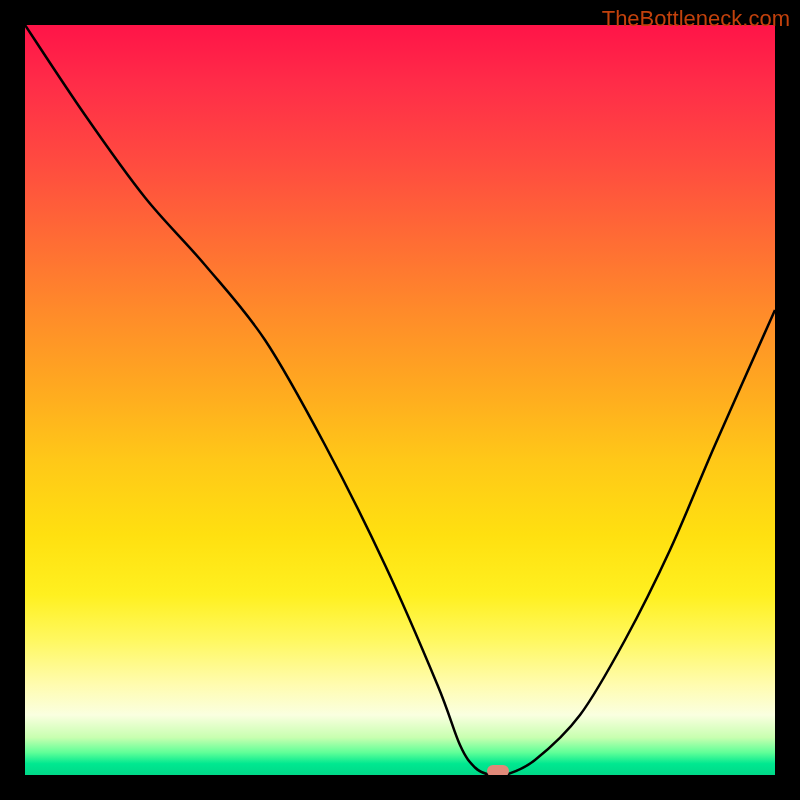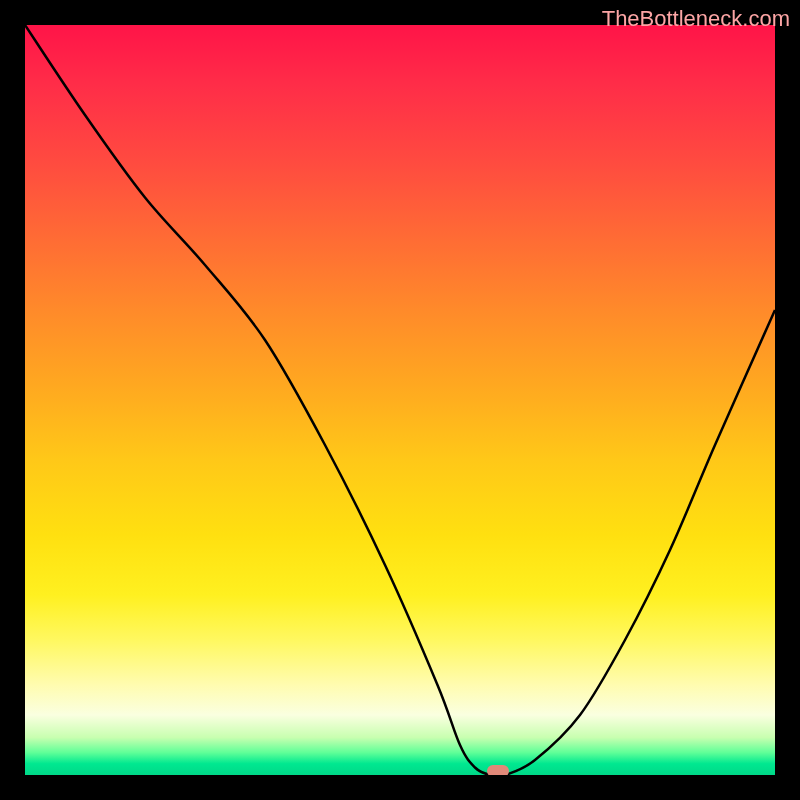--- a/index.html
+++ b/index.html
@@ -8,21 +8,21 @@
     width: 800px;
     height: 800px;
     background: #000;
     position: relative;
     font-family: Arial, sans-serif;
   }
   .watermark {
     position: absolute;
     top: 6px;
     right: 10px;
-    color: #fca5a5;
+    color: #c2410c;
     font-size: 22px;
     font-weight: 500;
     z-index: 10;
   }
   .plot-area {
     position: absolute;
     left: 25px;
     top: 25px;
     width: 750px;
     height: 750px;

